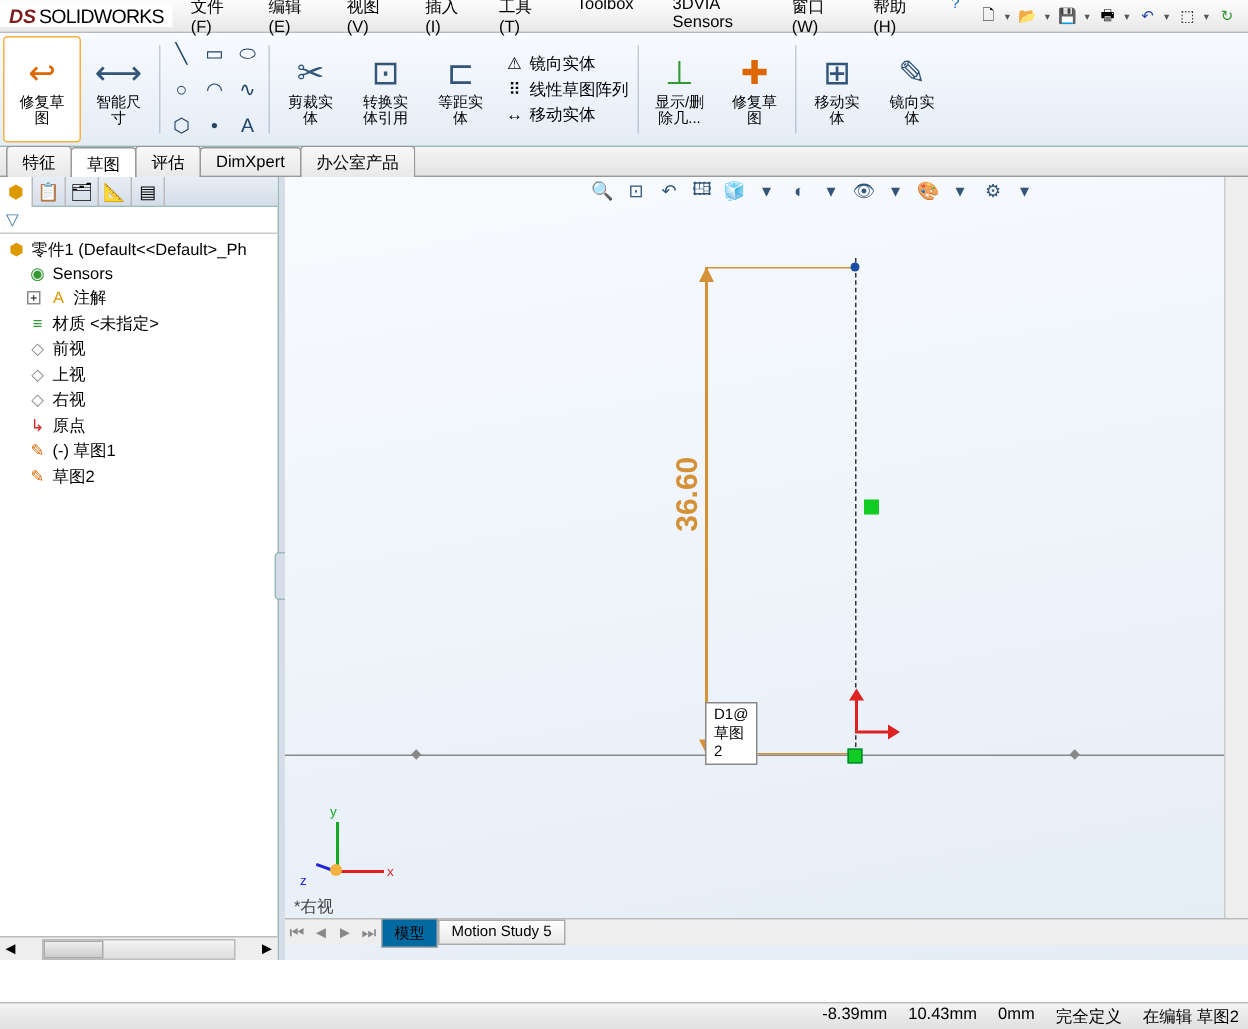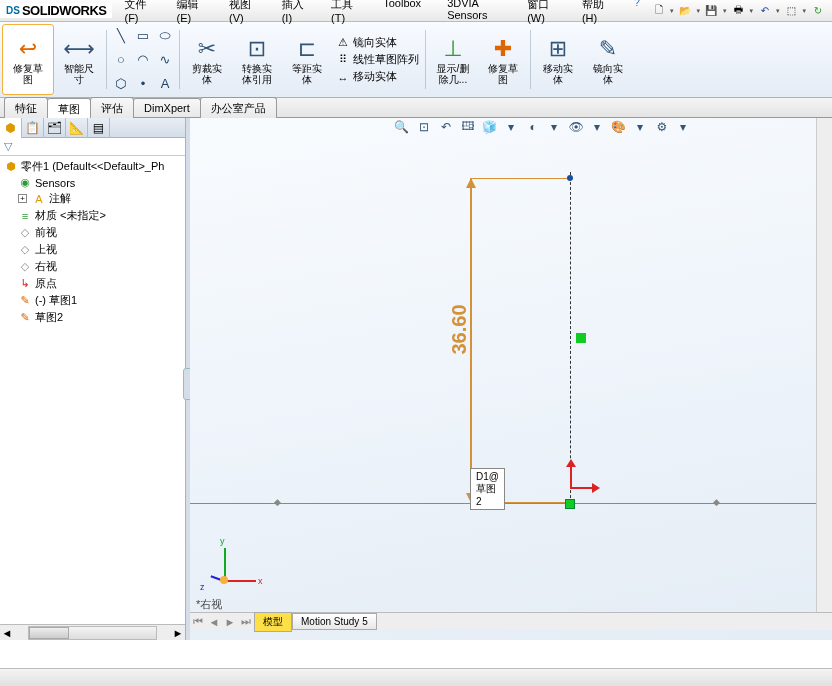--- a/index.html
+++ b/index.html
@@ -1,20 +1,20 @@
 <!DOCTYPE html>
 <html><head>
 <meta charset="utf-8">
 <style>
 *{box-sizing:border-box;margin:0;padding:0;font-family:"Microsoft YaHei","SimSun",Arial,sans-serif;font-size:11px;user-select:none}
 body{width:832px;height:686px;background:#fff;overflow:hidden;position:relative}
 .menubar{height:22px;background:linear-gradient(#fdfdfd,#e8e8e8);display:flex;align-items:center;border-bottom:1px solid #bbb}
 .logo{display:flex;align-items:center;padding:0 6px;background:#fff}
-.logo-ds{color:#0369a1;font-weight:bold;font-size:10px;margin-right:2px}
-.logo-txt{font-weight:bold;font-size:13px;letter-spacing:-0.5px}
+.logo-ds{color:#7f1d1d;font-style:italic;font-weight:bold;font-size:13px;margin-right:2px}
+.logo-txt{font-weight:normal;font-size:13px;letter-spacing:-0.5px}
 .menu-items{display:flex;gap:14px;margin-left:6px}
 .menu-items span{padding:3px 6px;cursor:default}
 .quickbar{margin-left:auto;display:flex;gap:4px;padding:0 6px;align-items:center}
 .qicon{width:16px;height:16px;display:inline-flex;align-items:center;justify-content:center;font-size:10px}
 .dd{font-size:7px;color:#555;margin-left:-1px}
 .toolbar{height:76px;background:linear-gradient(#f8fbff,#e4ecf6);border-bottom:1px solid #9bb;display:flex;align-items:stretch;padding:2px}
 .tb-big{display:flex;flex-direction:column;align-items:center;justify-content:center;padding:2px 6px;min-width:40px;cursor:default}
 .tb-big.sel{background:#fff;border:1px solid #f5b13d;border-radius:3px}
 .tb-big .ic{font-size:22px;height:28px;display:flex;align-items:center}
 .tb-big .lb{font-size:10px;line-height:11px;text-align:center;max-width:38px}
@@ -71,21 +71,21 @@
 .tri-x{position:absolute;left:14px;top:0;width:32px;height:2px;background:#d22}
 .tri-z{position:absolute;left:0;top:0;width:14px;height:2px;background:#22d;transform:rotate(20deg);transform-origin:right}
 .tri-ly{position:absolute;left:10px;top:-44px;font-size:9px;color:#1a2}
 .tri-lx{position:absolute;left:48px;top:-4px;font-size:9px;color:#d22}
 .tri-lz{position:absolute;left:-10px;top:2px;font-size:9px;color:#22d}
 .tri-o{position:absolute;left:10px;top:-4px;width:8px;height:8px;background:#f5b13d;border-radius:50%}
 .view-lbl{position:absolute;left:6px;bottom:28px;font-size:11px;color:#444}
 .btabs{position:absolute;left:0;bottom:10px;height:18px;display:flex;align-items:center;background:#eee;border-top:1px solid #bbb;width:100%}
 .btabs .ar{width:16px;text-align:center;color:#888}
 .btab{padding:2px 8px;background:linear-gradient(#fff,#e8e8e8);border:1px solid #aaa;font-size:10px}
-.btab.a{background:#fde047}
+.btab.a{background:#0369a1}
 .status{position:absolute;bottom:0;left:0;right:0;height:18px;background:linear-gradient(#f4f4f4,#e0e0e0);border-top:1px solid #bbb;display:flex;align-items:center;padding:0 6px;font-size:10px}
 .status .sp{margin-left:auto;display:flex;gap:14px}
 .canvas-scroll-v{position:absolute;right:0;top:0;width:16px;height:calc(100% - 28px);background:#eee;border-left:1px solid #ccc}
 </style>
 </head>
 <body>
 
 <div class="menubar">
   <div class="logo">
     <span class="logo-ds">DS</span>
@@ -315,13 +315,20 @@
       <span class="ar">►</span>
       <span class="ar">⏭</span>
       <div class="btab a">模型</div>
       <div class="btab">Motion Study 5</div>
     </div>
     <div class="canvas-scroll-v"></div>
   </div>
 </div>
 
 <div class="status">
+  <div class="sp">
+    <span>-8.39mm</span>
+    <span>10.43mm</span>
+    <span>0mm</span>
+    <span>完全定义</span>
+    <span>在编辑 草图2</span>
+  </div>
 </div>
 
 </body></html>

